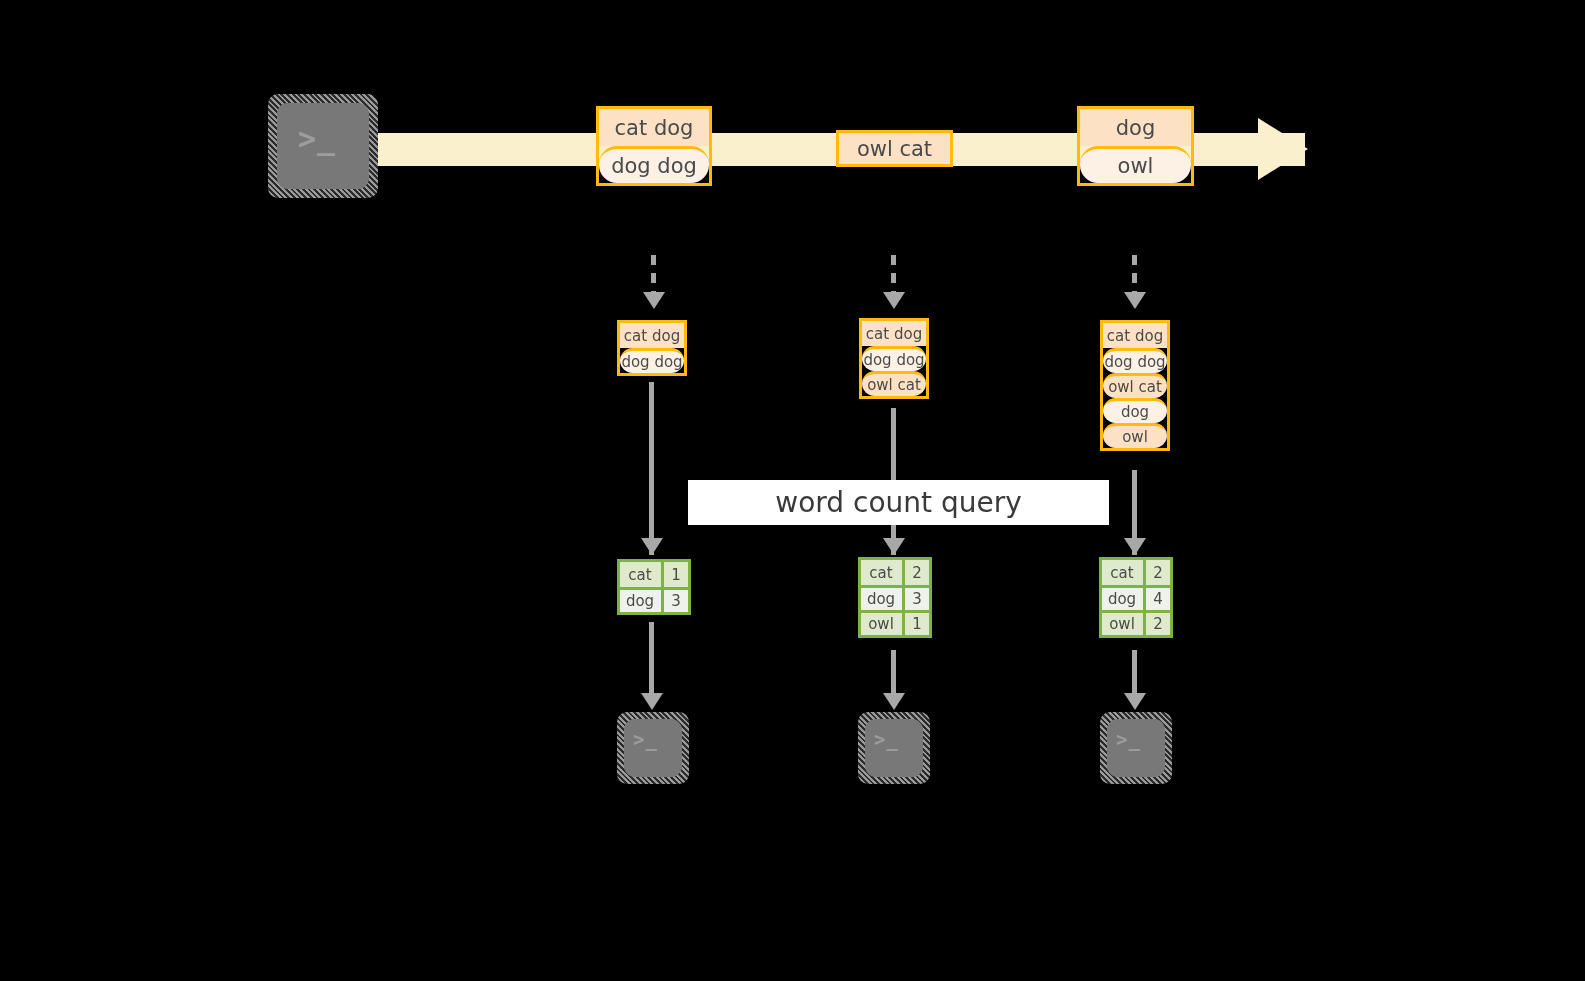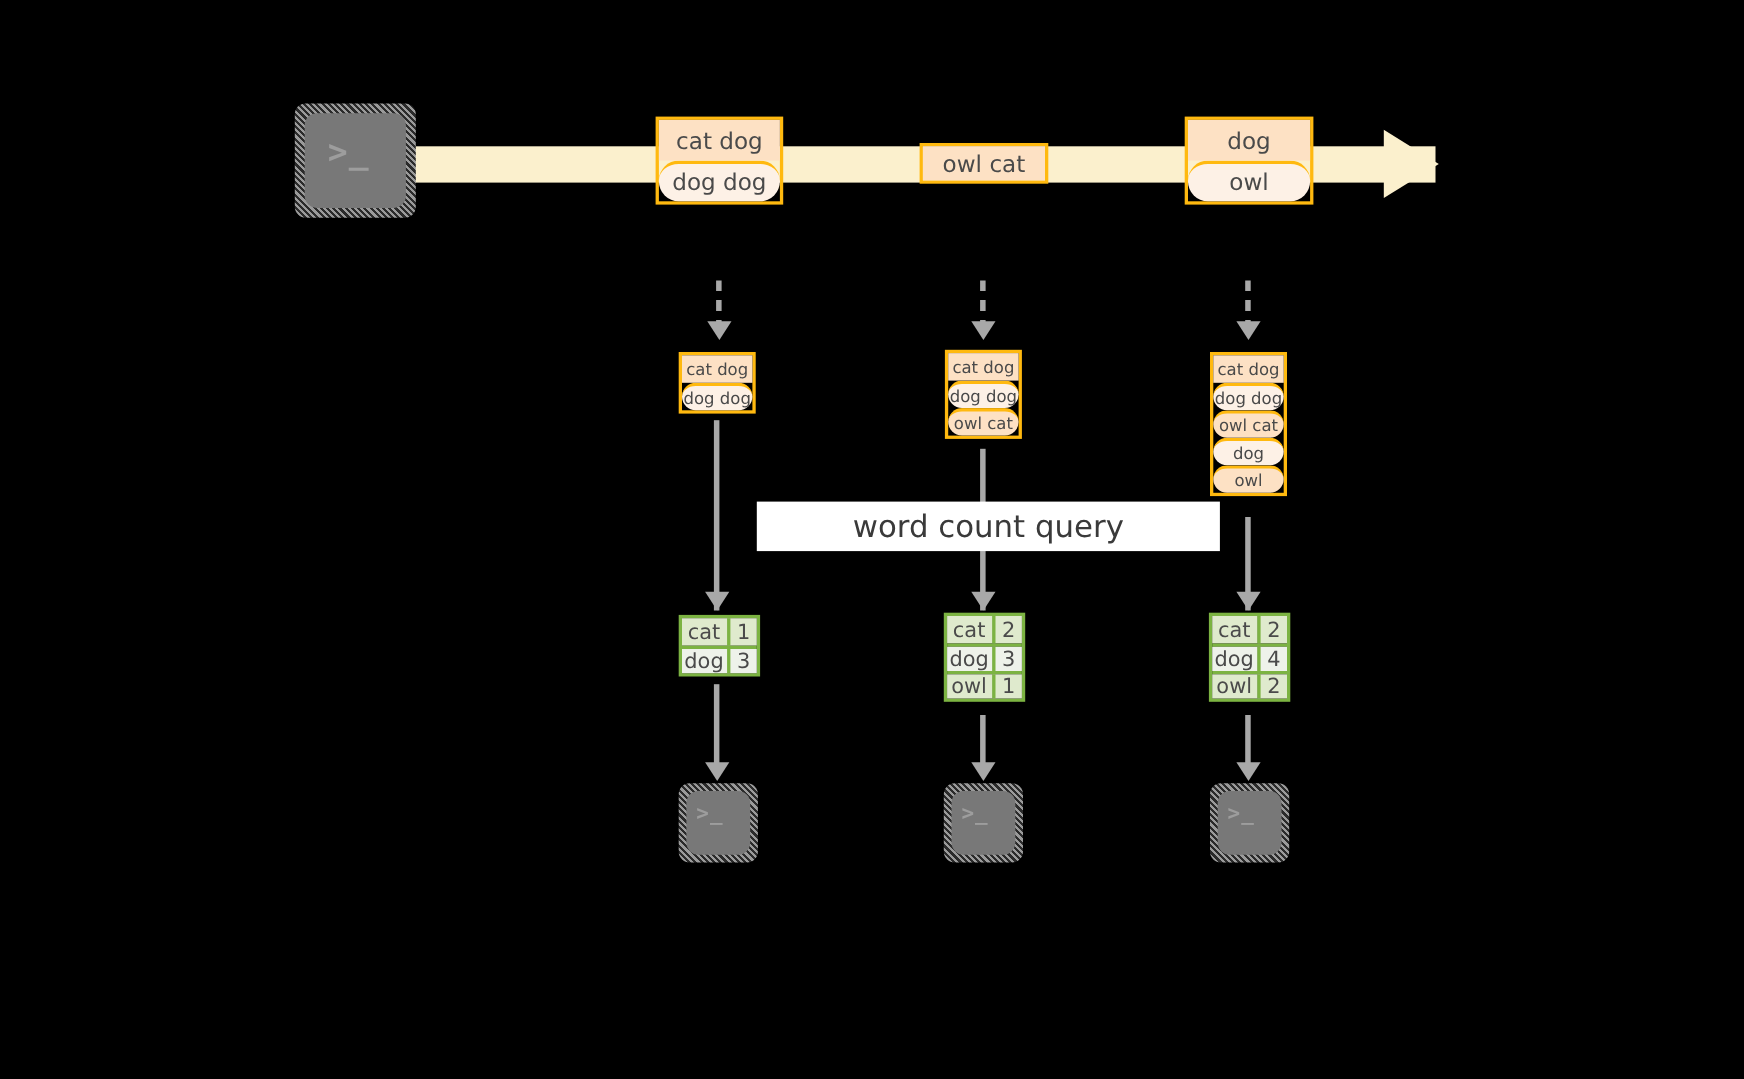--- a/index.html
+++ b/index.html
@@ -38,21 +38,21 @@
   .ebox.big .row{height:37px;font-size:21px;}
   .ebox.big.single .row{height:31px;}
   .ebox.small .row{height:25px;font-size:15px;}
 
   
   .gtab{position:absolute;box-sizing:border-box;border:3px solid #7cb342;
         display:flex;flex-direction:column;}
   .gtab .grow{display:flex;height:25px;box-sizing:border-box;}
   .gtab .grow + .grow{border-top:3px solid #7cb342;}
   .gtab .gc{box-sizing:border-box;display:flex;align-items:center;
-            color:#4a4a4a;font-size:19px;white-space:nowrap;}
+            color:#4a4a4a;font-size:15px;white-space:nowrap;}
   .gtab .gc.word{width:41px;justify-content:center;padding-right:1px;}
   .gtab .gc.cnt{flex:1;justify-content:center;border-left:3px solid #7cb342;}
   .gtab .grow.a .gc{background:#dfeacd;}
   .gtab .grow.b .gc{background:#eef2ea;}
 
   
   .vline{position:absolute;width:5px;background:#a8a8a8;}
   .vdash{position:absolute;width:5px;
     background-image:repeating-linear-gradient(to bottom,
       #a8a8a8 0px,#a8a8a8 10px,transparent 10px,transparent 18px);}
@@ -125,21 +125,21 @@
 
   <div class="vline" style="left:649px;top:382px;height:173px;"></div>
   <div class="vhead" style="left:641px;top:538px;"></div>
 
   <div class="vline" style="left:891px;top:408px;height:147px;"></div>
   <div class="vhead" style="left:883px;top:538px;"></div>
 
   <div class="vline" style="left:1132px;top:470px;height:85px;"></div>
   <div class="vhead" style="left:1124px;top:538px;"></div>
 
-  <div class="qlabel" style="left:688px;top:456px;width:421px;height:45px;">word count query</div>
+  <div class="qlabel" style="left:688px;top:480px;width:421px;height:45px;">word count query</div>
 
   <div class="gtab" style="left:617px;top:559px;width:74px;">
     <div class="grow a">
       <div class="gc word">cat</div>
       <div class="gc cnt">1</div>
     </div>
     <div class="grow b">
       <div class="gc word">dog</div>
       <div class="gc cnt">3</div>
     </div>

